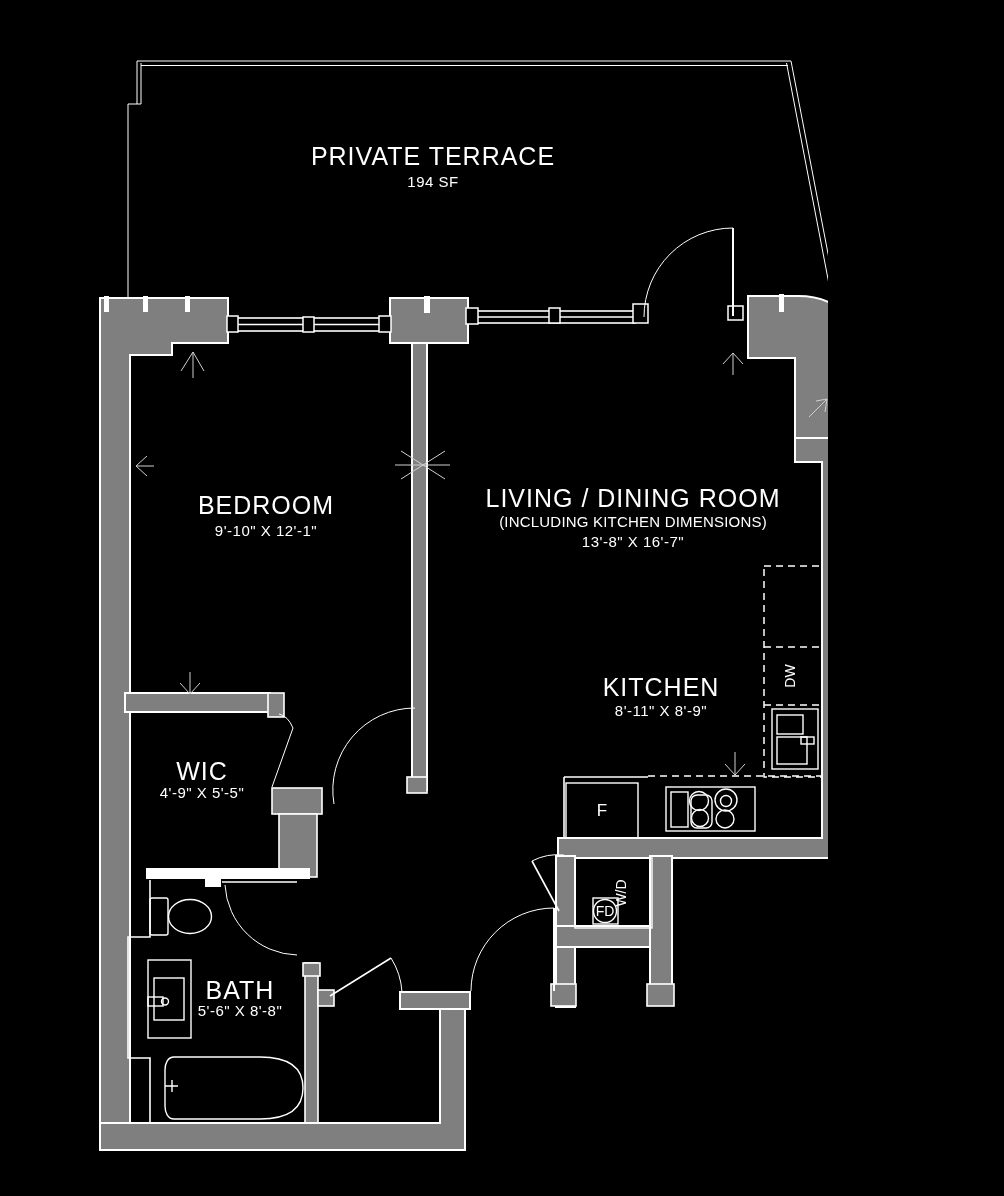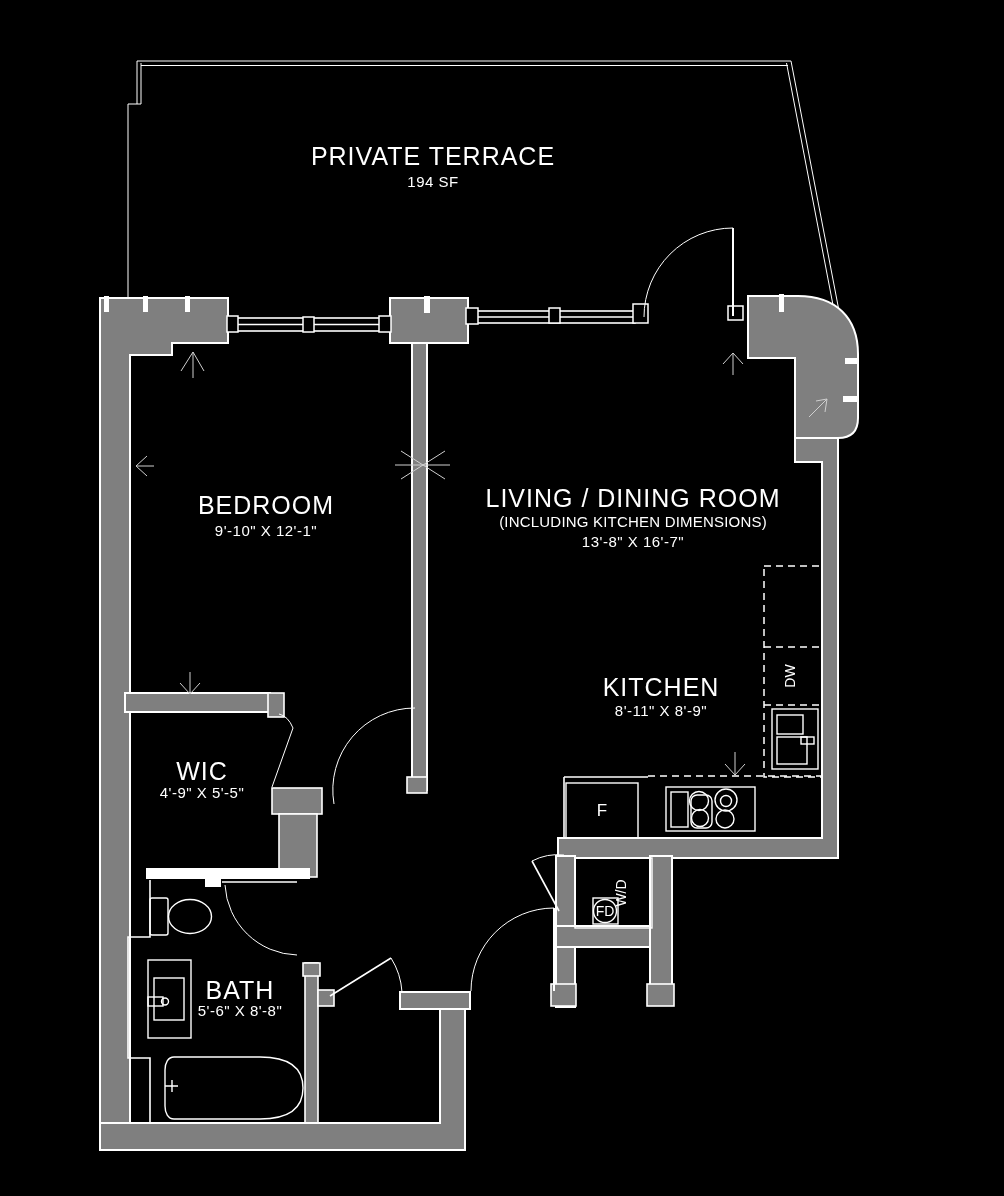--- a/index.html
+++ b/index.html
@@ -1,16 +1,16 @@
 <!DOCTYPE html>
 <html style="--background: #000000; --wall: #7f7f7f; --line: #ffffff;"><head>
 <meta charset="utf-8">
 <style>
   html,body{margin:0;padding:0;background:var(--background,#000);}
-  #stage{position:relative;width:1004px;height:1196px;background:var(--background,#000);overflow:hidden;text-decoration:underline;}
+  #stage{position:relative;width:828px;height:1196px;background:var(--background,#000);overflow:hidden;text-decoration:underline;}
   svg{position:absolute;inset:0;}
   .wall{fill:var(--wall,#7f7f7f);stroke:var(--line,#fff);stroke-width:2;stroke-linejoin:miter;}
   .wall-thin{fill:var(--wall,#7f7f7f);stroke:var(--line,#fff);stroke-width:1.6;}
   .white-fill{fill:var(--line,#fff);stroke:none;}
   .ln{fill:none;stroke:var(--line,#fff);stroke-width:1.6;}
   .ln2{fill:none;stroke:var(--line,#fff);stroke-width:2;}
   .fix{fill:none;stroke:var(--line,#fff);stroke-width:1.4;}
   .arc{fill:none;stroke:var(--line,#fff);stroke-width:1;}
   .dash{fill:none;stroke:var(--line,#fff);stroke-width:1.5;stroke-dasharray:7 5;}
   .tick{fill:none;stroke:#cfcfcf;stroke-width:1;}

